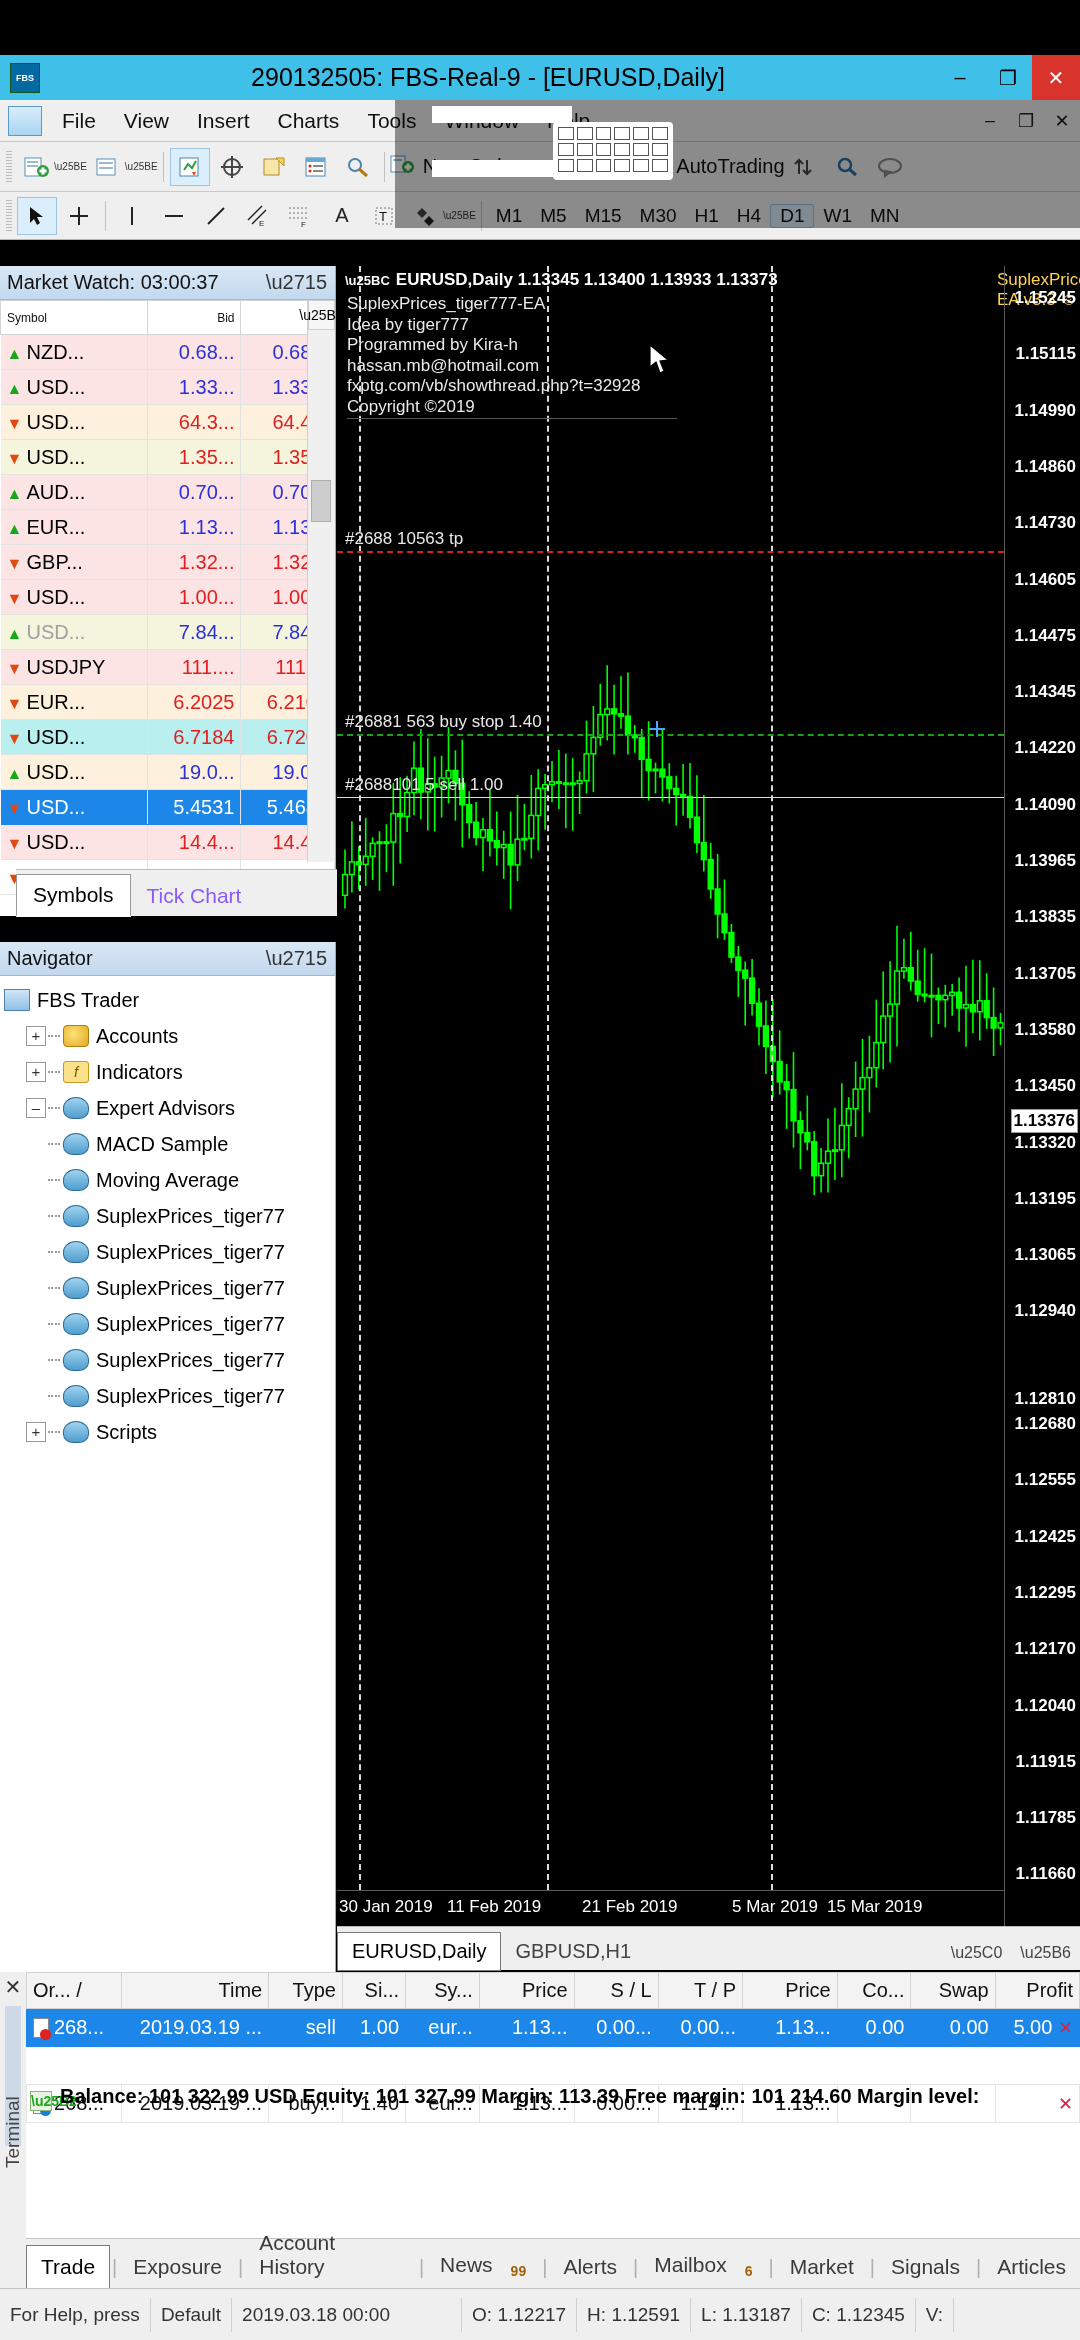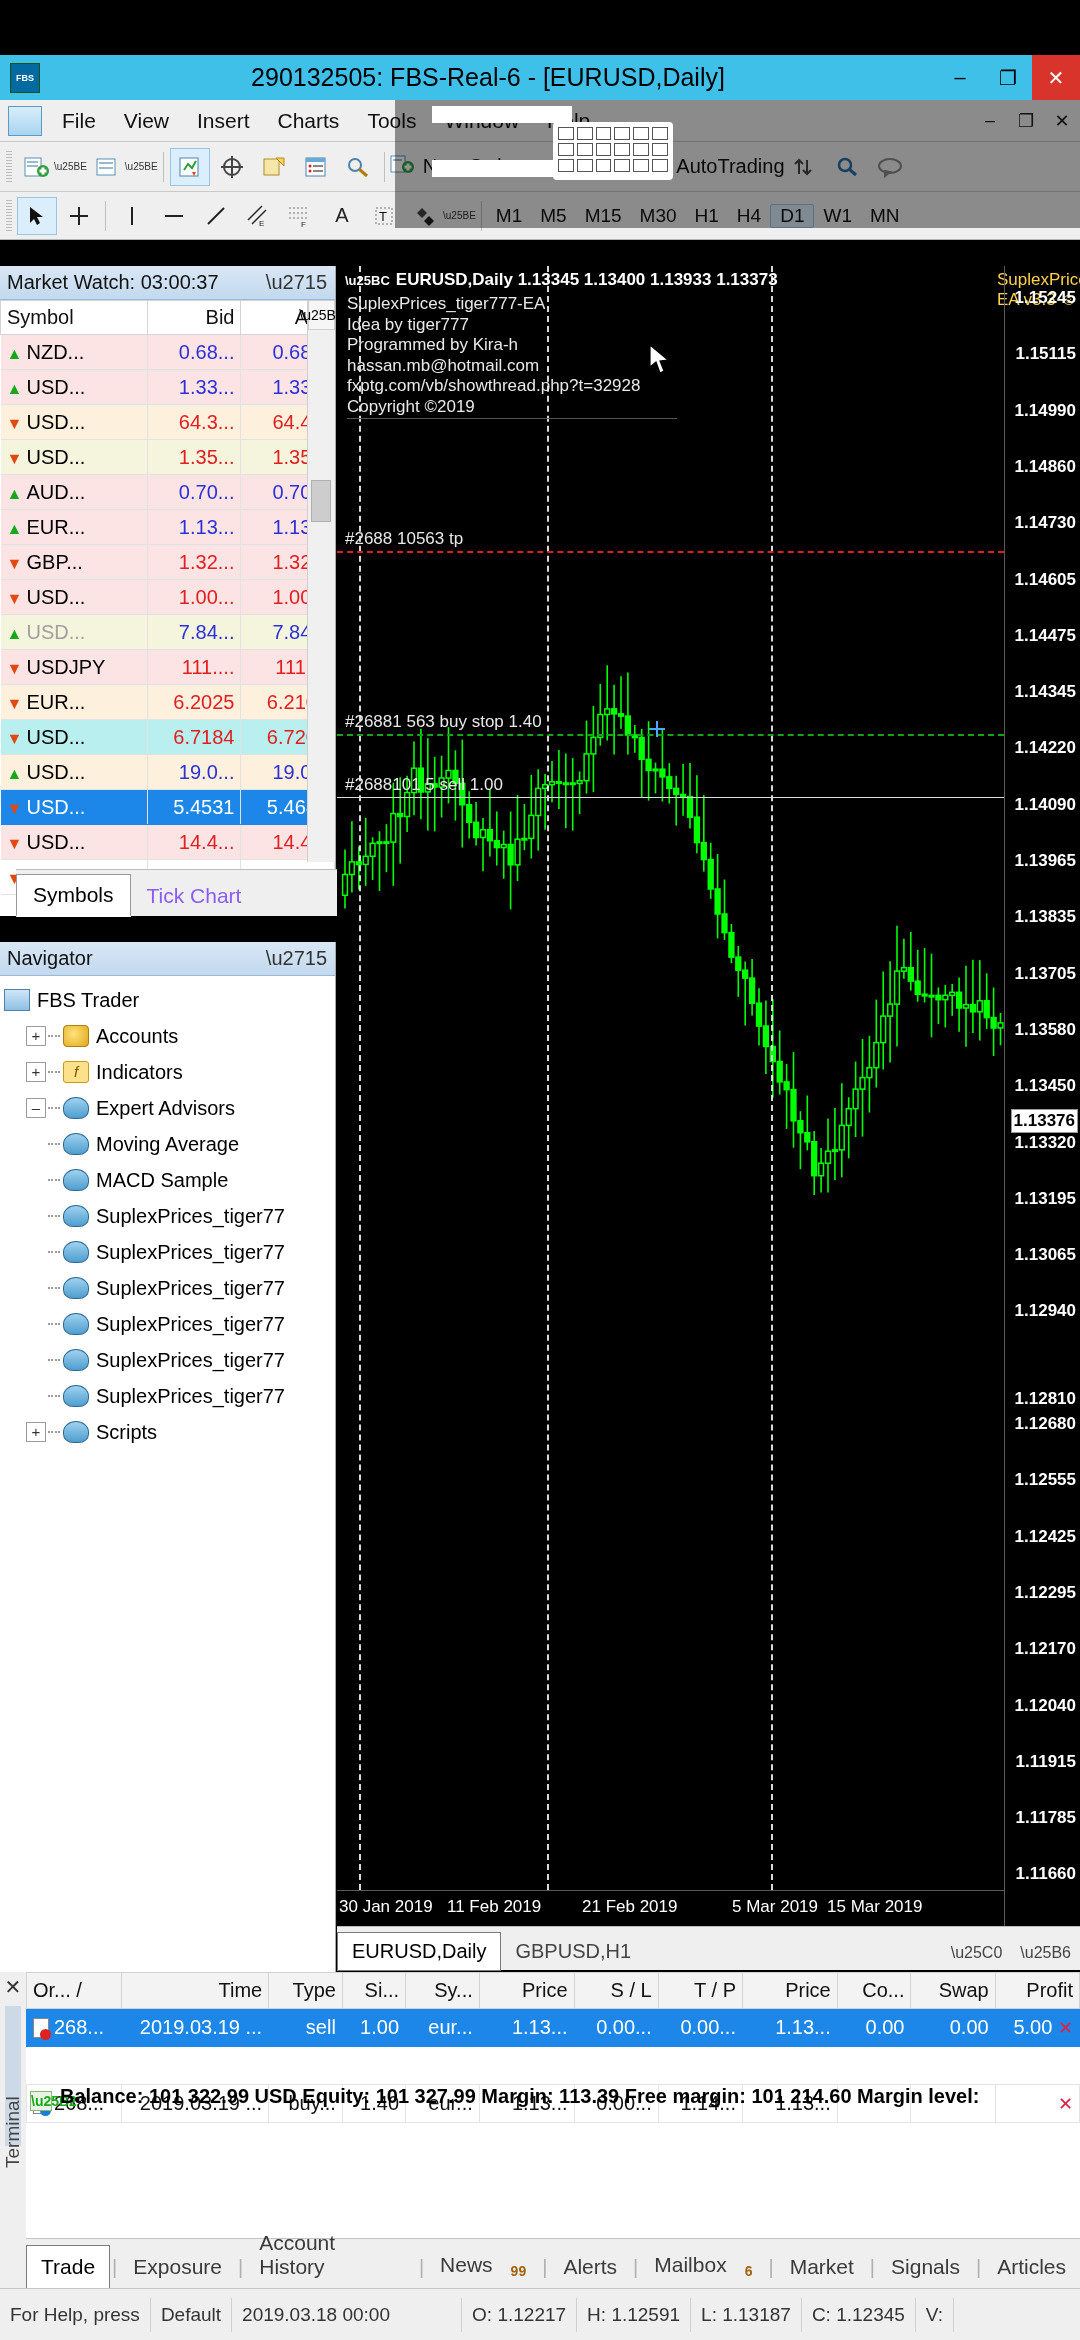--- a/index.html
+++ b/index.html
@@ -42,21 +42,21 @@
   
   .toolbar2 { position:absolute; left:0; top:192px; width:1080px; height:48px; background:#efefef; display:flex; align-items:center; border-bottom:1px solid #b5b5b5;}
   .tf { font-size:19px; color:#111; padding:0 9px; }
   .tf.active { background:#dbeefb; border:1px solid #9cc4e4; border-radius:2px; }
 
   
   .mw { position:absolute; left:0; top:266px; width:336px; height:650px; background:#fff; border-right:1px solid #a9a9a9;}
   .panel-hd { height:34px; background:linear-gradient(#d9e7f5,#c3d9ef); display:flex; align-items:center; font-size:20px; color:#111; padding-left:7px; border-bottom:1px solid #9db8d2;}
   .panel-hd .x { margin-left:auto; margin-right:8px; font-size:20px; color:#333; }
   .mw table { width:100%; border-collapse:collapse; }
-  .mw th { background:#fff; font-size:20px; font-weight:normal; color:#111; border:1px solid #d4d4d4; height:34px; padding:0 6px; }
+  .mw th { background:#fff; font-size:12px; font-weight:normal; color:#111; border:1px solid #d4d4d4; height:34px; padding:0 6px; }
   .mw th.sym { text-align:left; }
   .mw th.num { text-align:right; }
   .mw td { font-size:20px; height:35px; border-bottom:1px solid #e2e2e2; border-right:1px solid #e2e2e2; padding:0 6px; white-space:nowrap; }
   .mw td.sym { text-align:left; color:#000; }
   .mw td.num { text-align:right; }
   .arrow { display:inline-block; width:14px; margin-right:6px; font-size:16px; }
   .up { color:#16a81a; } .dn { color:#e04a12; }
   .bid-up { color:#2b30d8; } .bid-dn { color:#e02020; }
   .r-pink { background:#fde4e4; } .r-cream { background:#fdf0dc; } .r-yellow { background:#f4f5dc; }
   .r-cyan { background:#b9f0ef; } .r-white { background:#fff; }
@@ -146,21 +146,21 @@
 </style>
 </head>
 <body>
 
 <div id="app">
 
   <div class="topblack"></div>
 
   <div class="titlebar">
     <div class="logo">FBS</div>
-    <div class="ttl">290132505: FBS-Real-6 - [EURUSD,Daily]</div>
+    <div class="ttl">290132505: FBS-Real-9 - [EURUSD,Daily]</div>
     <div class="tb-btns">
       <div class="tb-btn">–</div>
       <div class="tb-btn">❐</div>
       <div class="tb-btn close">✕</div>
     </div>
   </div>
 
   <div class="menubar">
     <div class="mico"></div>
     <div class="mi">File</div>
@@ -536,27 +536,27 @@
         <span class="exp">–</span>
         <span class="dots"></span>
         <span class="ico ico-ea"></span>
         <span>Expert Advisors</span>
       </div>
       <div id="ea-list">
           <div class="tnode">
             <span class="ind2"></span>
             <span class="dots"></span>
             <span class="ico ico-ea2"></span>
-            <span>Moving Average</span>
+            <span>MACD Sample</span>
           </div>
           <div class="tnode">
             <span class="ind2"></span>
             <span class="dots"></span>
             <span class="ico ico-ea2"></span>
-            <span>MACD Sample</span>
+            <span>Moving Average</span>
           </div>
           <div class="tnode">
             <span class="ind2"></span>
             <span class="dots"></span>
             <span class="ico ico-ea2"></span>
             <span>SuplexPrices_tiger77</span>
           </div>
           <div class="tnode">
             <span class="ind2"></span>
             <span class="dots"></span>

